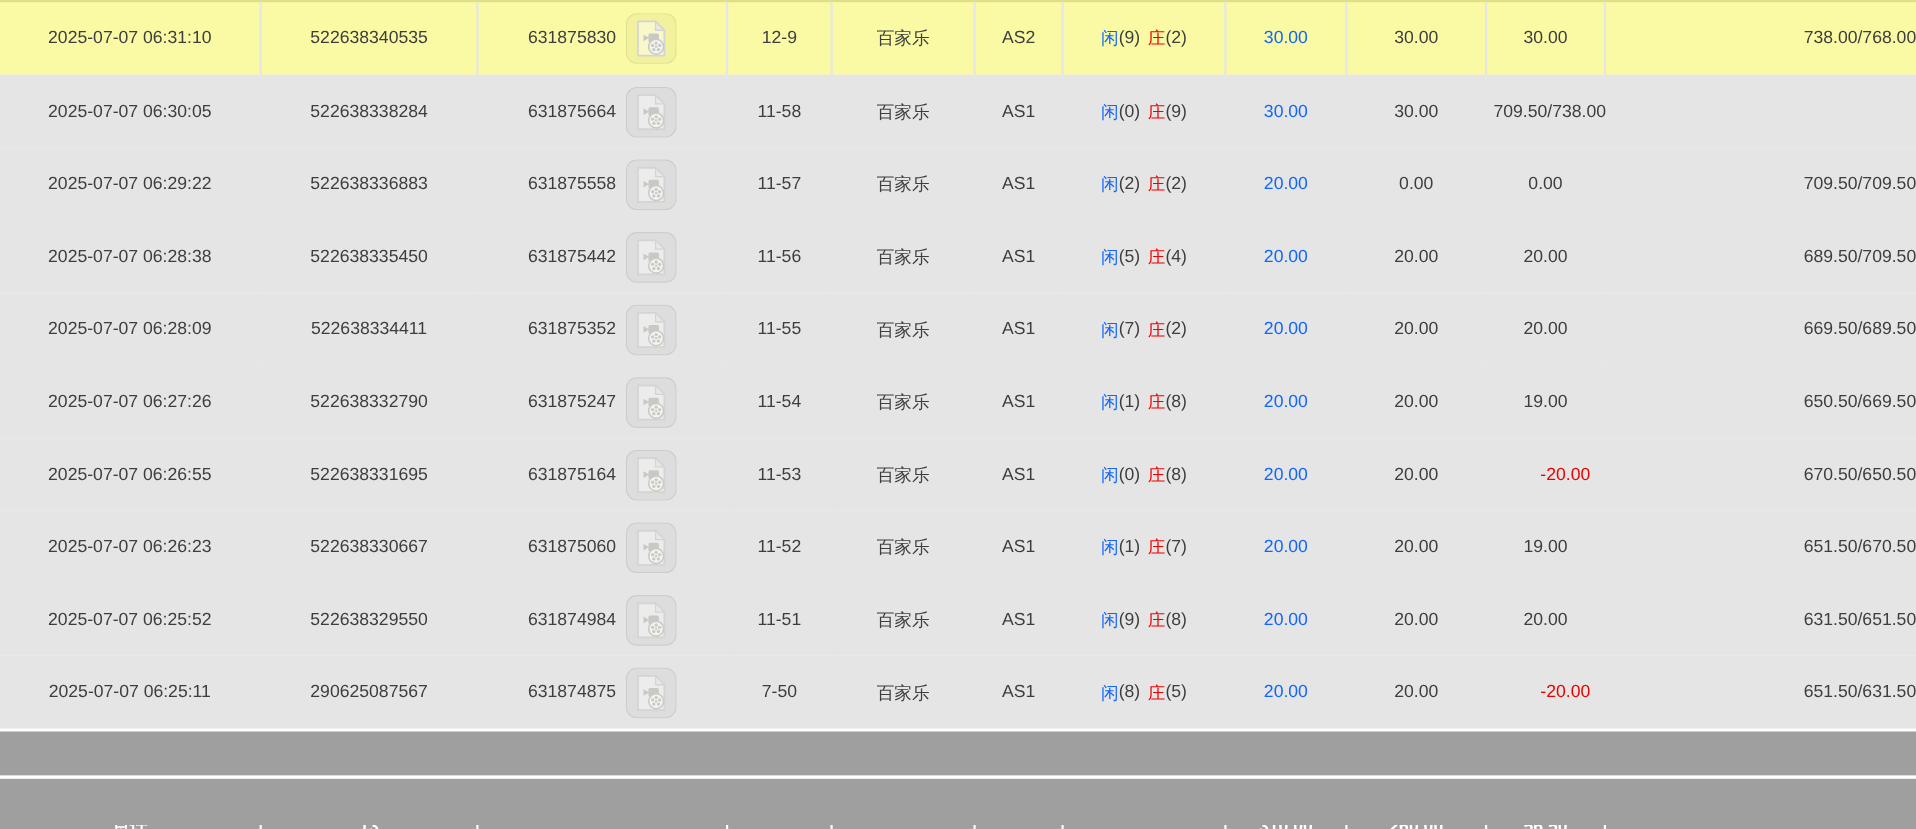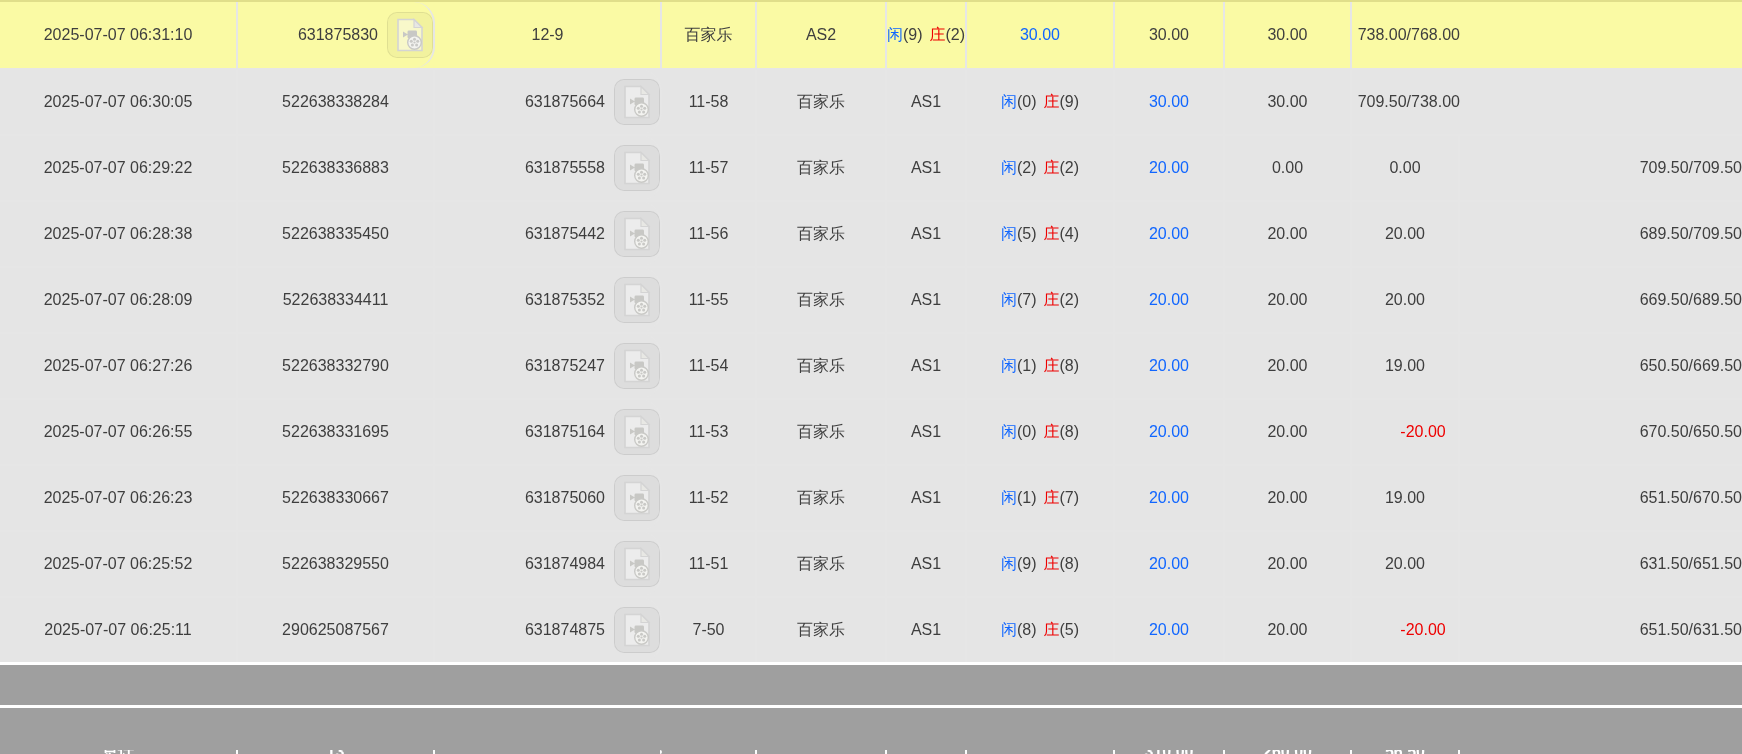--- a/index.html
+++ b/index.html
@@ -20,21 +20,21 @@
     background: var(--highlight-row-bg, #fafaa4);
     border-top: 2px solid #e0de8a;
     height: 68px;
   }
   .cell {
     display: flex; align-items: center; justify-content: center;
     box-sizing: border-box; border-right: 2px solid var(--border, #e6e6e6);
     overflow: hidden; white-space: nowrap;
   }
   .cell:last-child { border-right: none; }
-  .c-game { justify-content: flex-end; padding-right: 0; gap: 9px; border-radius: 21px; }
+  .c-game { padding-right: 0; gap: 9px; }
   .c-balance { justify-content: flex-end; }
   .blue { color: var(--blue, #1066ff); }
   .red  { color: var(--red, #ee0000); }
   .c-winloss.neg { color: var(--red, #ee0000); margin-left: 36px; }
   .result-banker { margin-left: 7px; }
   .video-btn {
     width: 46px; height: 46px; border-radius: 10px;
     border: 1px solid rgba(0,0,0,0.08);
     background: rgba(0,0,0,0.03);
     display: flex; align-items: center; justify-content: center;
@@ -47,20 +47,21 @@
   .summary-row:last-child { height: 49px; }
   .summary-row .cell { border-right: 2px solid #fbfbfb; margin-top: 42px; }
   .summary-row .cell:last-child { border-right: none; }
 </style>
 </head>
 <body>
 
 <div class="table">
     <div class="row data-row highlight">
     <div class="cell c-time">2025-07-07 06:31:10</div>
+    <div class="cell c-order">522638340535</div>
     <div class="cell c-game">
       <span>631875830</span>
       <button class="video-btn">
         <svg width="32" height="34" viewBox="0 0 32 34">
           <path d="M4 1.5 H20 L28 9.5 V32.5 H4 Z" fill="#ffffff" fill-opacity="0.45" stroke="#d4d4d4" stroke-width="1.6"></path>
           <path d="M20 1.5 V9.5 H28 Z" fill="#e8e8e4" stroke="#d4d4d4" stroke-width="1.2"></path>
           <path d="M9 13.5 L13.5 16.2 V13.9 A1.4 1.4 0 0 1 14.9 12.5 H21.6 A1.4 1.4 0 0 1 23 13.9 V19.1 A1.4 1.4 0 0 1 21.6 20.5 H14.9 A1.4 1.4 0 0 1 13.5 19.1 V16.8 L9 19.5 Z" fill="#c8c8c5"></path>
           <circle cx="20.5" cy="24.5" r="6.8" fill="#f3f3f0" stroke="#c9c9c6" stroke-width="1.4"></circle>
           <circle cx="20.5" cy="21.2" r="1.5" fill="#c9c9c6"></circle>
           <circle cx="23.7" cy="23.3" r="1.5" fill="#c9c9c6"></circle>

